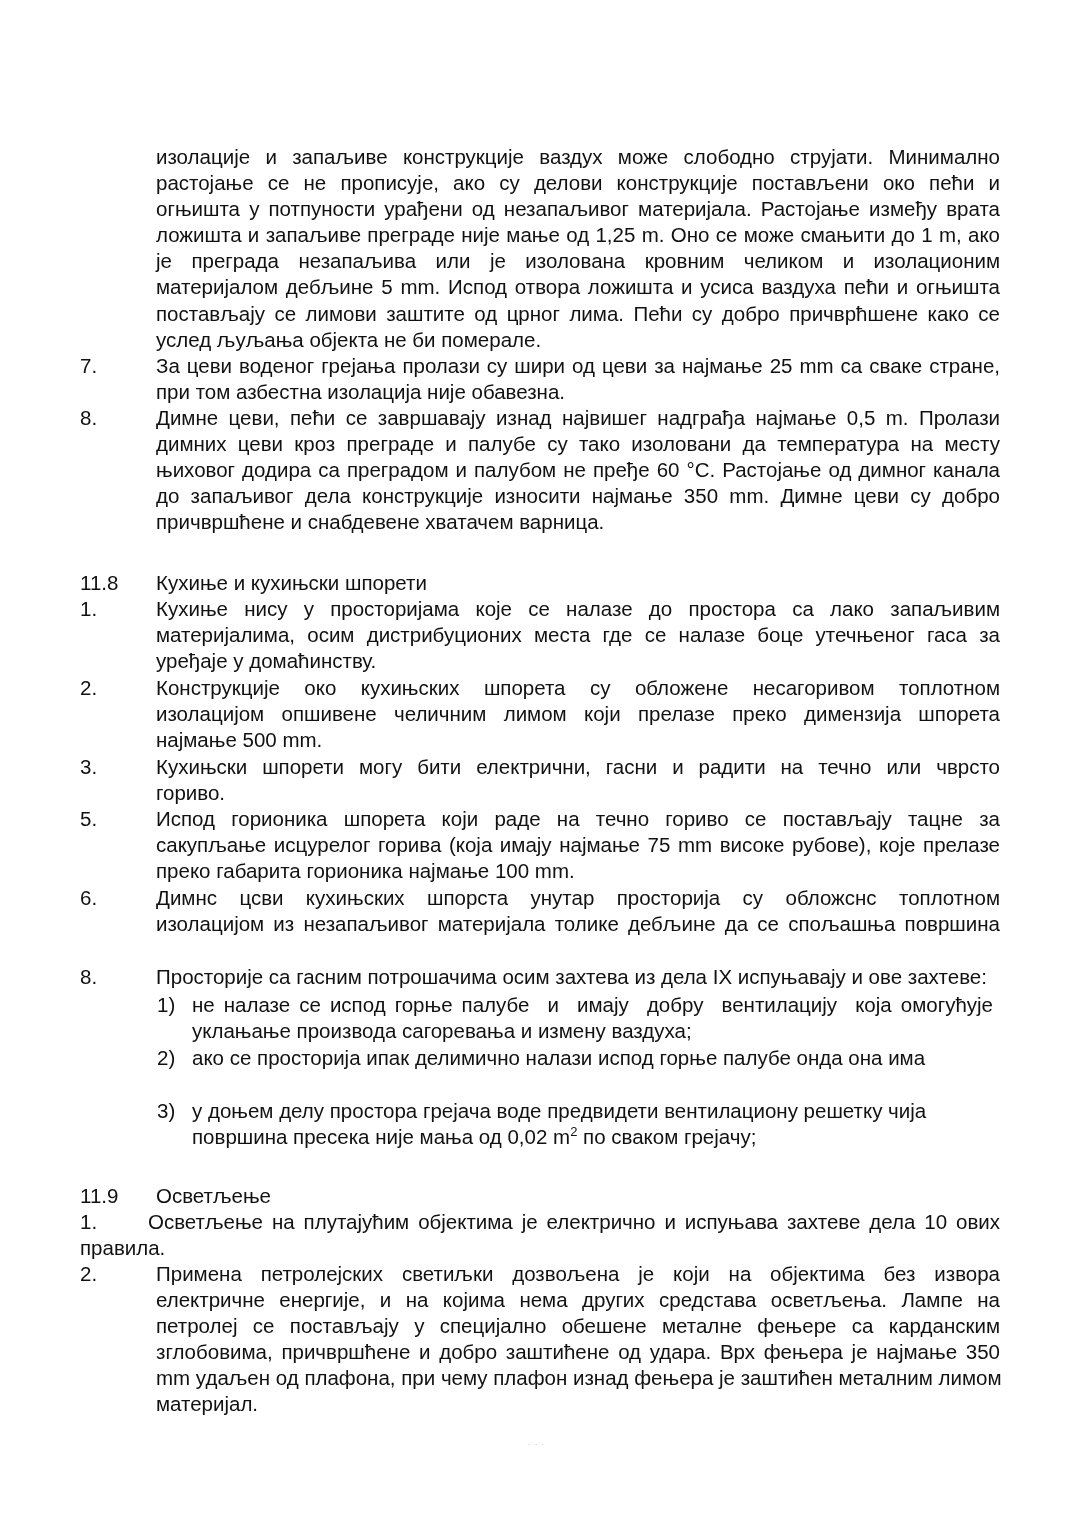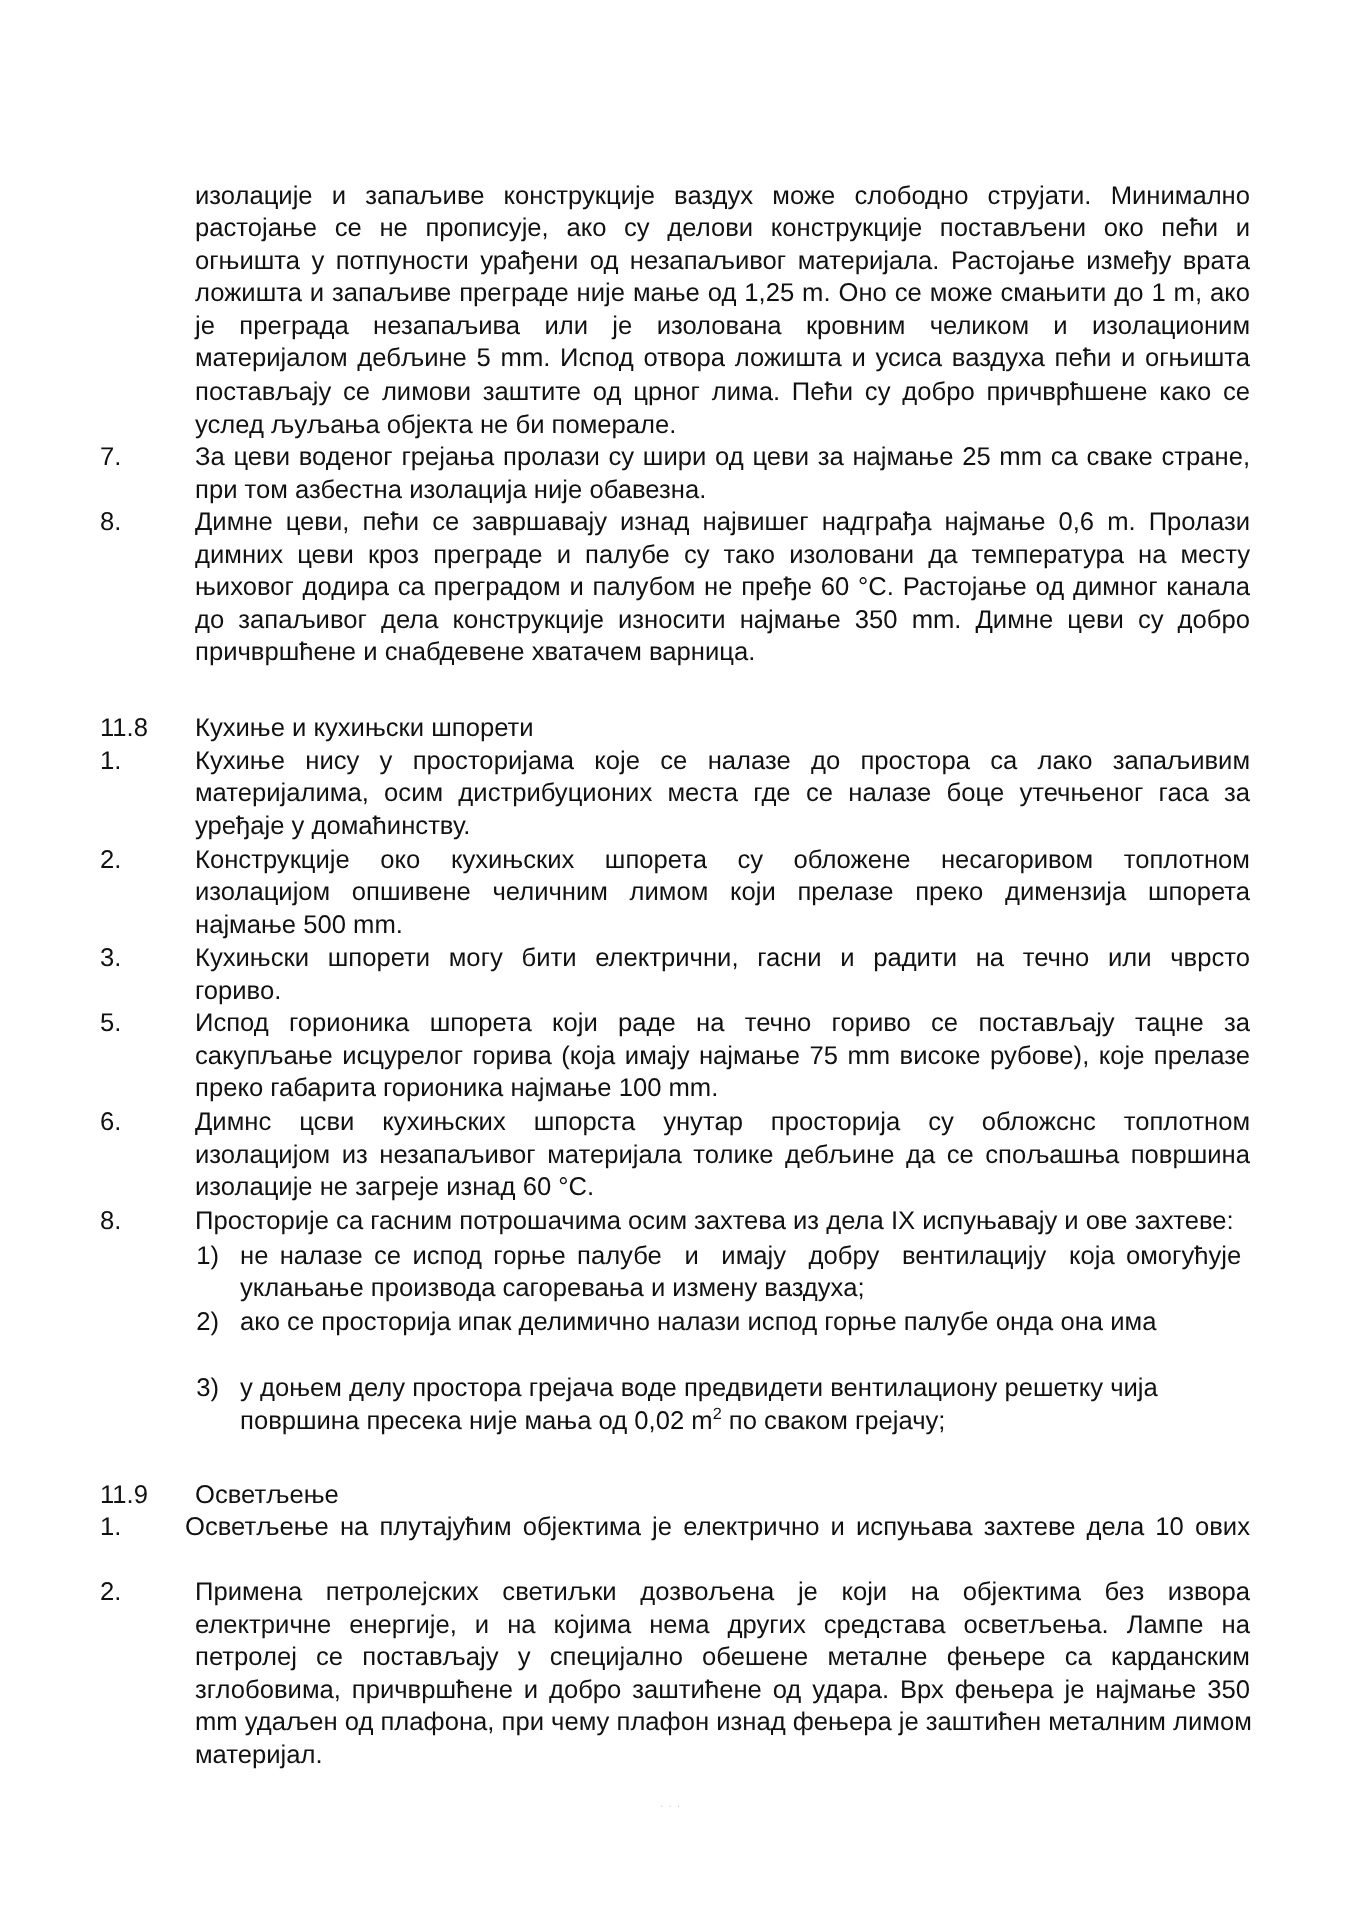--- a/index.html
+++ b/index.html
@@ -46,21 +46,21 @@
     <span class="num">7.</span>
     <div class="txt">
       <span class="line">За цеви воденог грејања пролази су шири од цеви за најмање 25 mm са сваке стране,</span>
       <span class="line end">при том азбестна изолација није обавезна.</span>
     </div>
   </div>
 
   <div class="row" style="top:405px;">
     <span class="num">8.</span>
     <div class="txt">
-      <span class="line">Димне цеви, пећи се завршавају изнад највишег надграђа најмање 0,6 m. Пролази</span>
+      <span class="line">Димне цеви, пећи се завршавају изнад највишег надграђа најмање 0,5 m. Пролази</span>
       <span class="line">димних цеви кроз преграде и палубе су тако изоловани да температура на месту</span>
       <span class="line">њиховог додира са преградом и палубом не пређе 60 °C. Растојање од димног канала</span>
       <span class="line">до запаљивог дела конструкције износити најмање 350 mm. Димне цеви су добро</span>
       <span class="line end">причвршћене и снабдевене хватачем варница.</span>
     </div>
   </div>
 
   <div class="heading" style="top:570px;">
     <span class="num">11.8</span>
     <span class="title">Кухиње и кухињски шпорети</span>
@@ -99,21 +99,20 @@
       <span class="line">сакупљање исцурелог горива (која имају најмање 75 mm високе рубове), које прелазе</span>
       <span class="line end">преко габарита горионика најмање 100 mm.</span>
     </div>
   </div>
 
   <div class="row" style="top:885px;">
     <span class="num">6.</span>
     <div class="txt">
       <span class="line">Димнс цсви кухињских шпорста унутар просторија су обложснс топлотном</span>
       <span class="line">изолацијом из незапаљивог материјала толике дебљине да се спољашња површина</span>
-      <span class="line end">изолације не загреје изнад 60 °C.</span>
     </div>
   </div>
 
   <div class="row" style="top:964px;">
     <span class="num">8.</span>
     <div class="txt">
       <span class="line end">Просторије са гасним потрошачима осим захтева из дела IX испуњавају и ове захтеве:</span>
     </div>
   </div>
 
@@ -140,20 +139,21 @@
     </div>
   </div>
 
   <div class="heading" style="top:1183px;">
     <span class="num">11.9</span>
     <span class="title">Осветљење</span>
   </div>
 
   <div class="flow" style="top:1209px;">
     <span class="line"><span style="display:inline-block;width:68px;">1.</span><span>Осветљење на плутајућим објектима је електрично и испуњава захтеве дела 10 ових</span></span>
+    <span class="line end">правила.</span>
   </div>
 
   <div class="row" style="top:1261px;">
     <span class="num">2.</span>
     <div class="txt">
       <span class="line">Примена петролејских светиљки дозвољена је који на објектима без извора</span>
       <span class="line">електричне енергије, и на којима нема других средстава осветљења. Лампе на</span>
       <span class="line">петролеј се постављају у специјално обешене металне фењере са карданским</span>
       <span class="line">зглобовима, причвршћене и добро заштићене од удара. Врх фењера је најмање 350</span>
       <span class="line">mm удаљен од плафона, при чему плафон изнад фењера је заштићен металним лимом</span>

